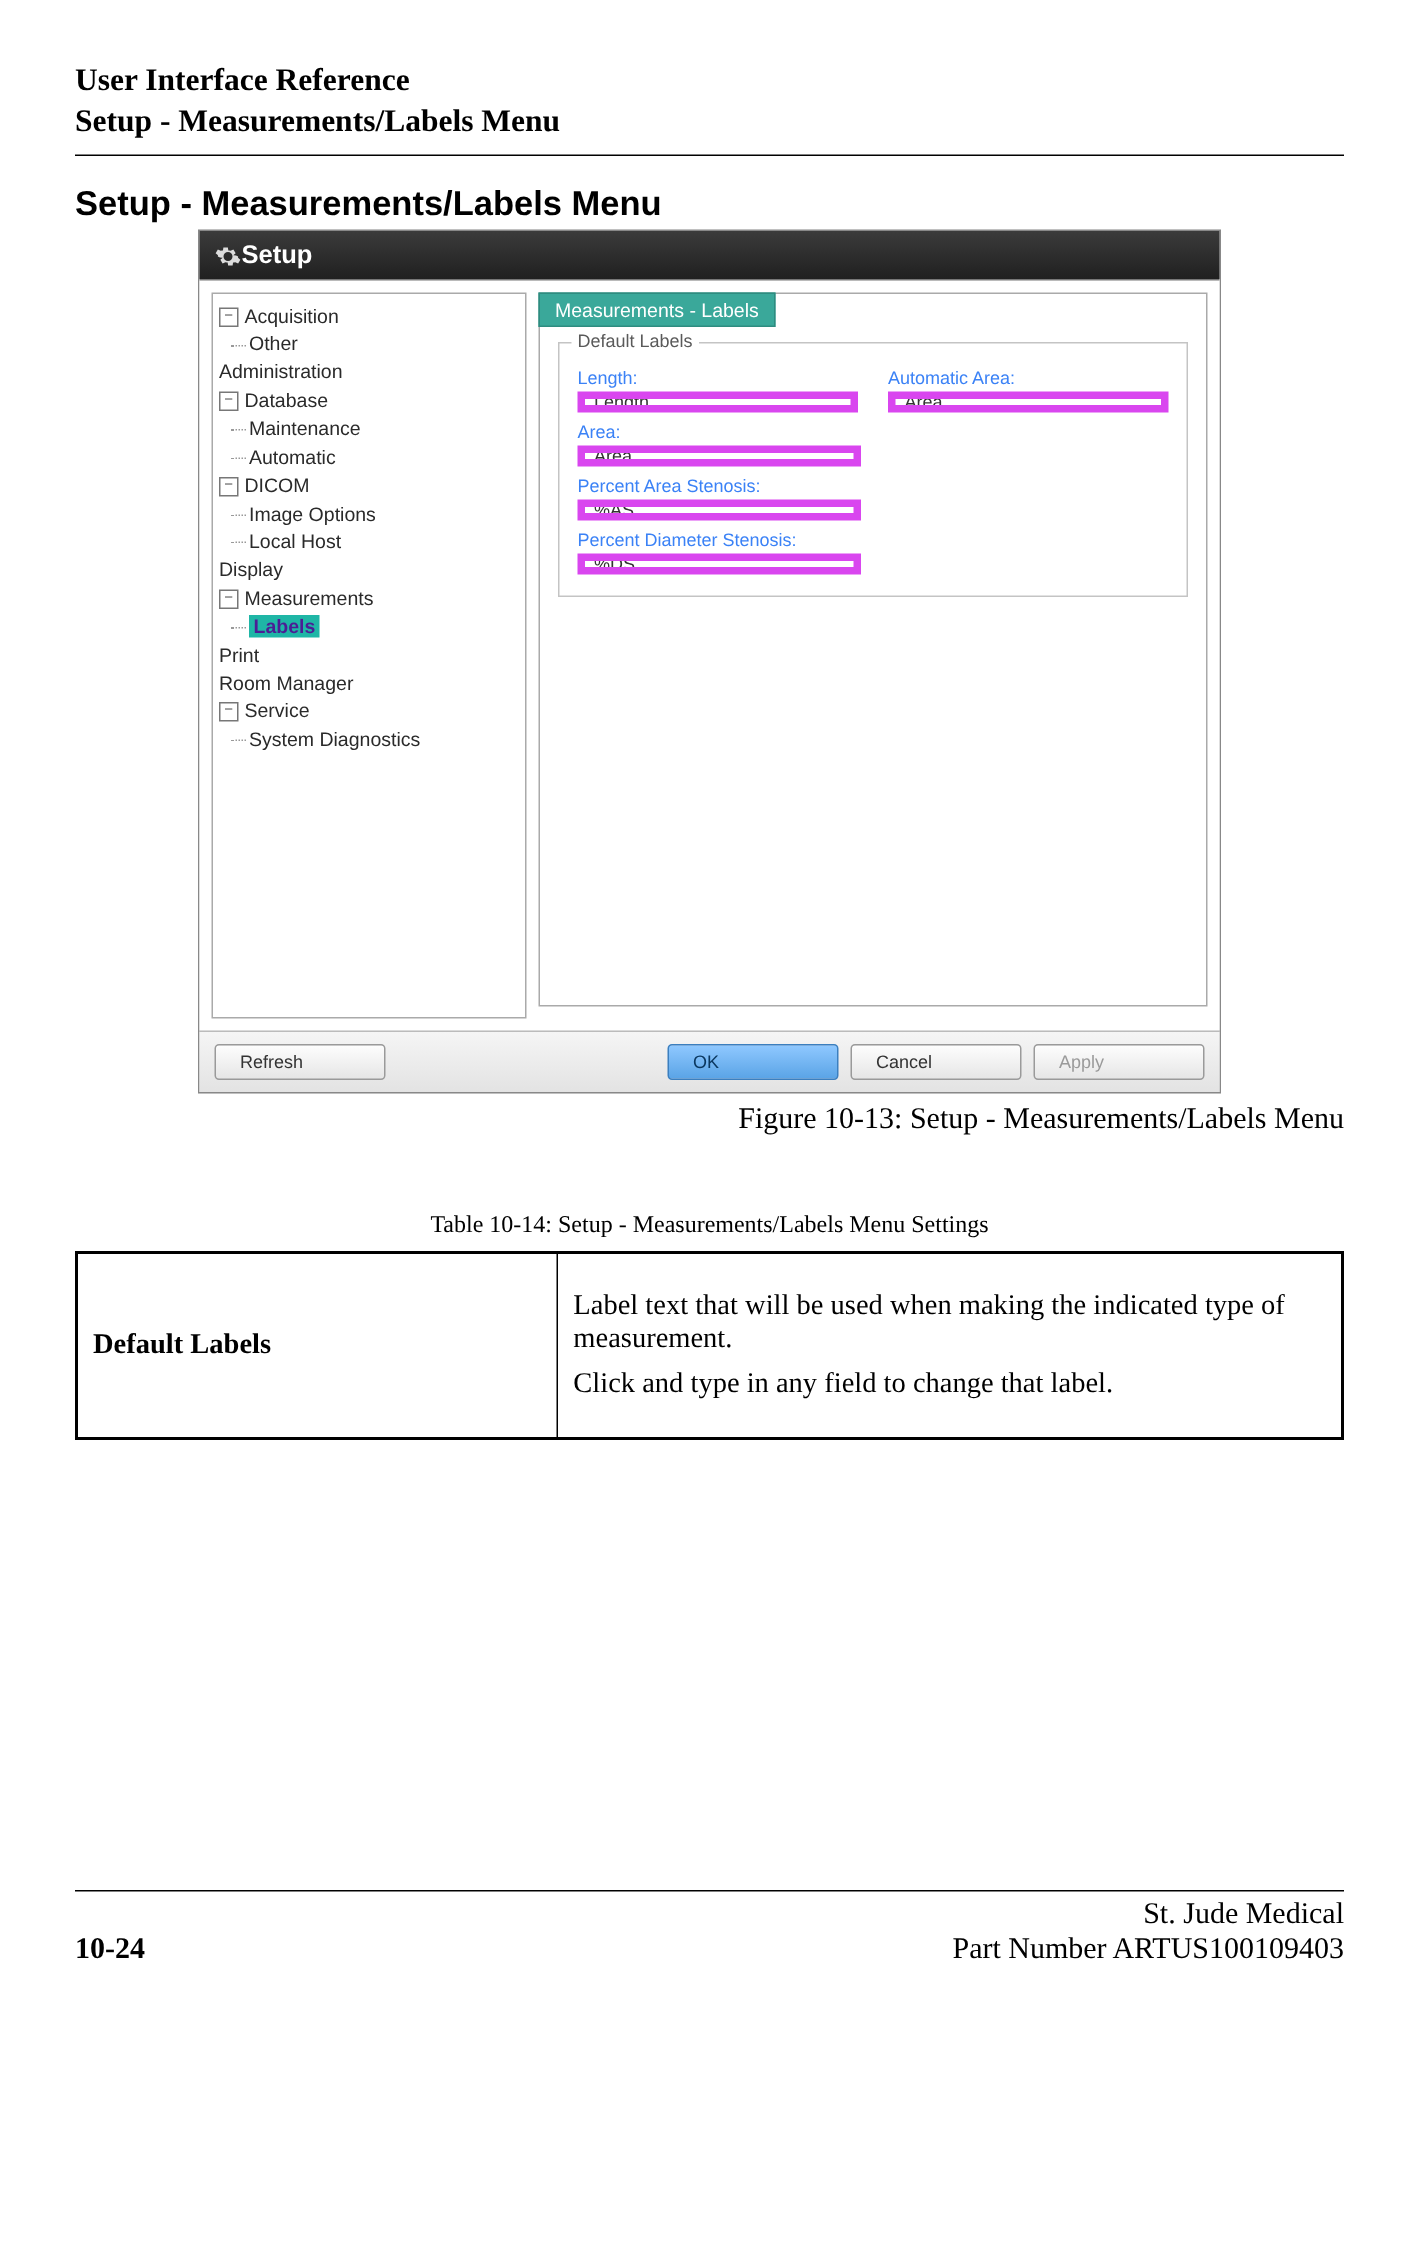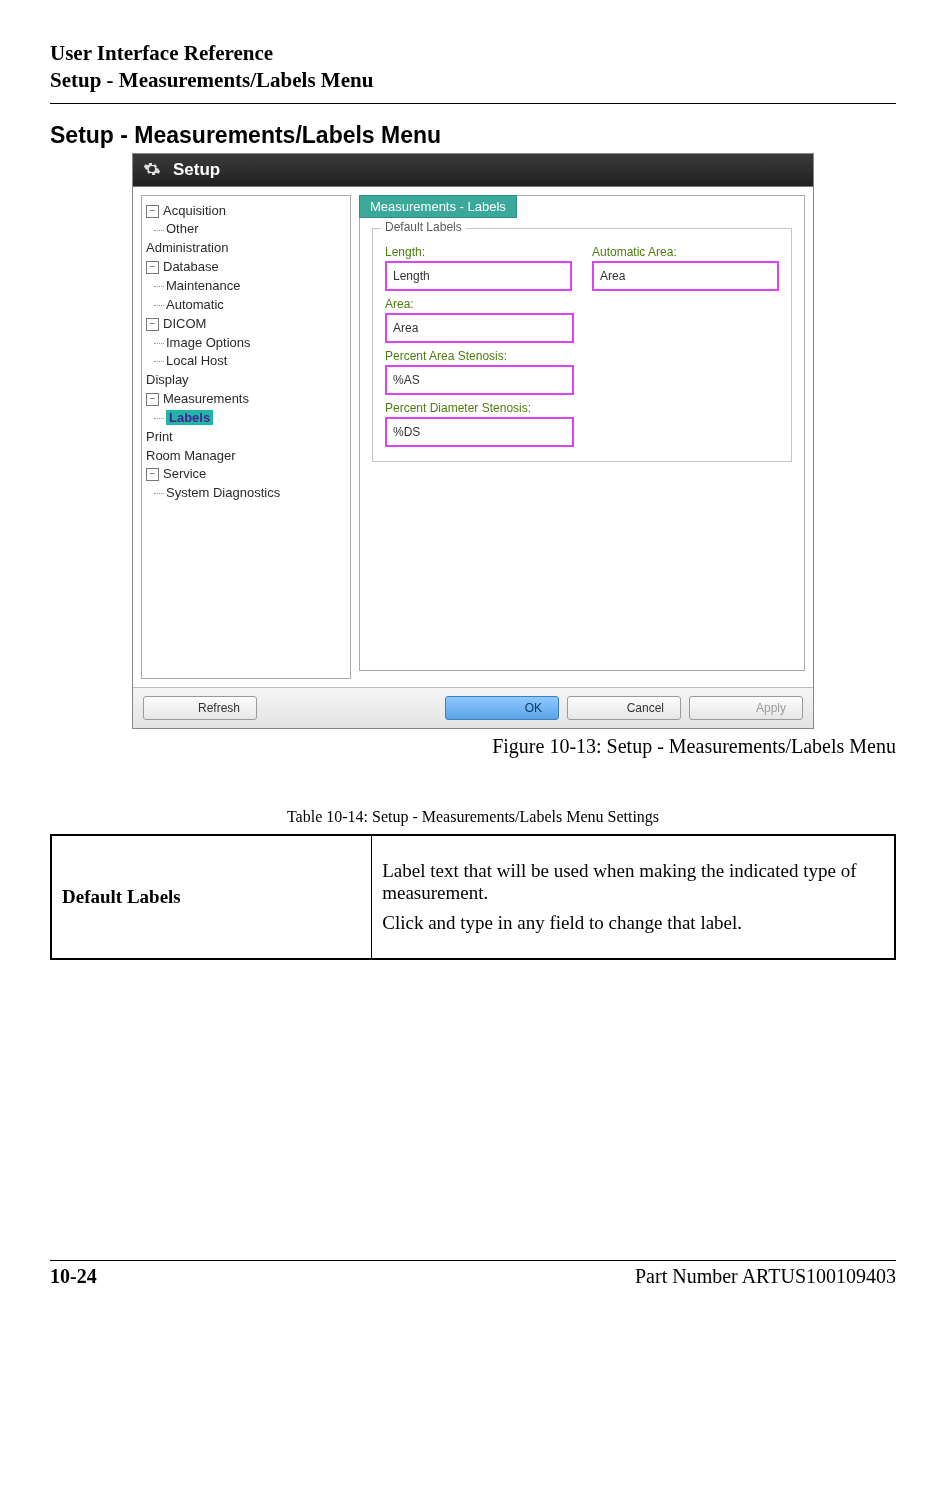--- a/index.html
+++ b/index.html
@@ -28,22 +28,22 @@
     text-align: left;
     font-family: Arial, Helvetica, sans-serif;
     font-size: 13px;
     color: #333;
   }
   .titlebar {
     background: linear-gradient(#3b3b3b, #202020);
     color: #fff;
     padding: 6px 10px;
     display: flex;
-    align-items: flex-start;
-    gap: 12px;
+    align-items: flex-end;
+    gap: 0;
     font-size: 17px;
     font-weight: bold;
   }
   .gear { display:inline-flex; width:18px; height:18px; }
   .body-area {
     display: flex;
     background: #fff;
     border-top: 1px solid #777;
   }
   .tree {
@@ -100,44 +100,44 @@
     padding: 10px 12px 14px 12px;
     position: relative;
   }
   .fieldset .legend {
     position:absolute; top:-9px; left:8px;
     background:#fff; padding:0 4px;
     color:#5a5a5a; font-size:12px;
   }
   .row2 { display:flex; gap:20px; }
   .col { flex:1; }
-  .lbl { color:#4d7c0f; font-size:12px; margin-top:6px; }
+  .lbl { color:#3b82f6; font-size:12px; margin-top:6px; }
   .inp {
     display:block;
     width: 100%;
     box-sizing:border-box;
-    height:24px;
+    height:14px;
     background:#fff;
-    border:2px solid #d946ef;
-    padding:13px 6px;
+    border:5px solid #d946ef;
+    padding:1px 6px;
     font-size:12px;
     color:#333;
     margin-top:2px;
   }
   .btnbar {
     background: linear-gradient(#f5f5f5,#e3e3e3);
     border-top:1px solid #bbb;
     padding:8px 10px;
     display:flex;
     align-items:center;
   }
   .btn {
     display:inline-block;
     min-width:80px;
-    text-align:right;
+    text-align:left;
     padding:4px 16px;
     border:1px solid #9a9a9a;
     border-radius:3px;
     background:linear-gradient(#fdfdfd,#e6e6e6);
     font-size:12px;
     color:#333;
   }
   .btn.primary {
     background:linear-gradient(#8fc8ff,#5aa4e6);
     border-color:#3b7fbf;
@@ -259,15 +259,16 @@
     </td>
   </tr>
 </tbody>
   </table>
 
 <div class="footer-space"></div>
 <hr class="botrule">
 <div class="foot">
   <div class="left">10-24</div>
   <div class="right">
+    <div>St. Jude Medical</div>
     <div>Part Number ARTUS100109403</div>
   </div>
 </div>
 
 </body></html>

